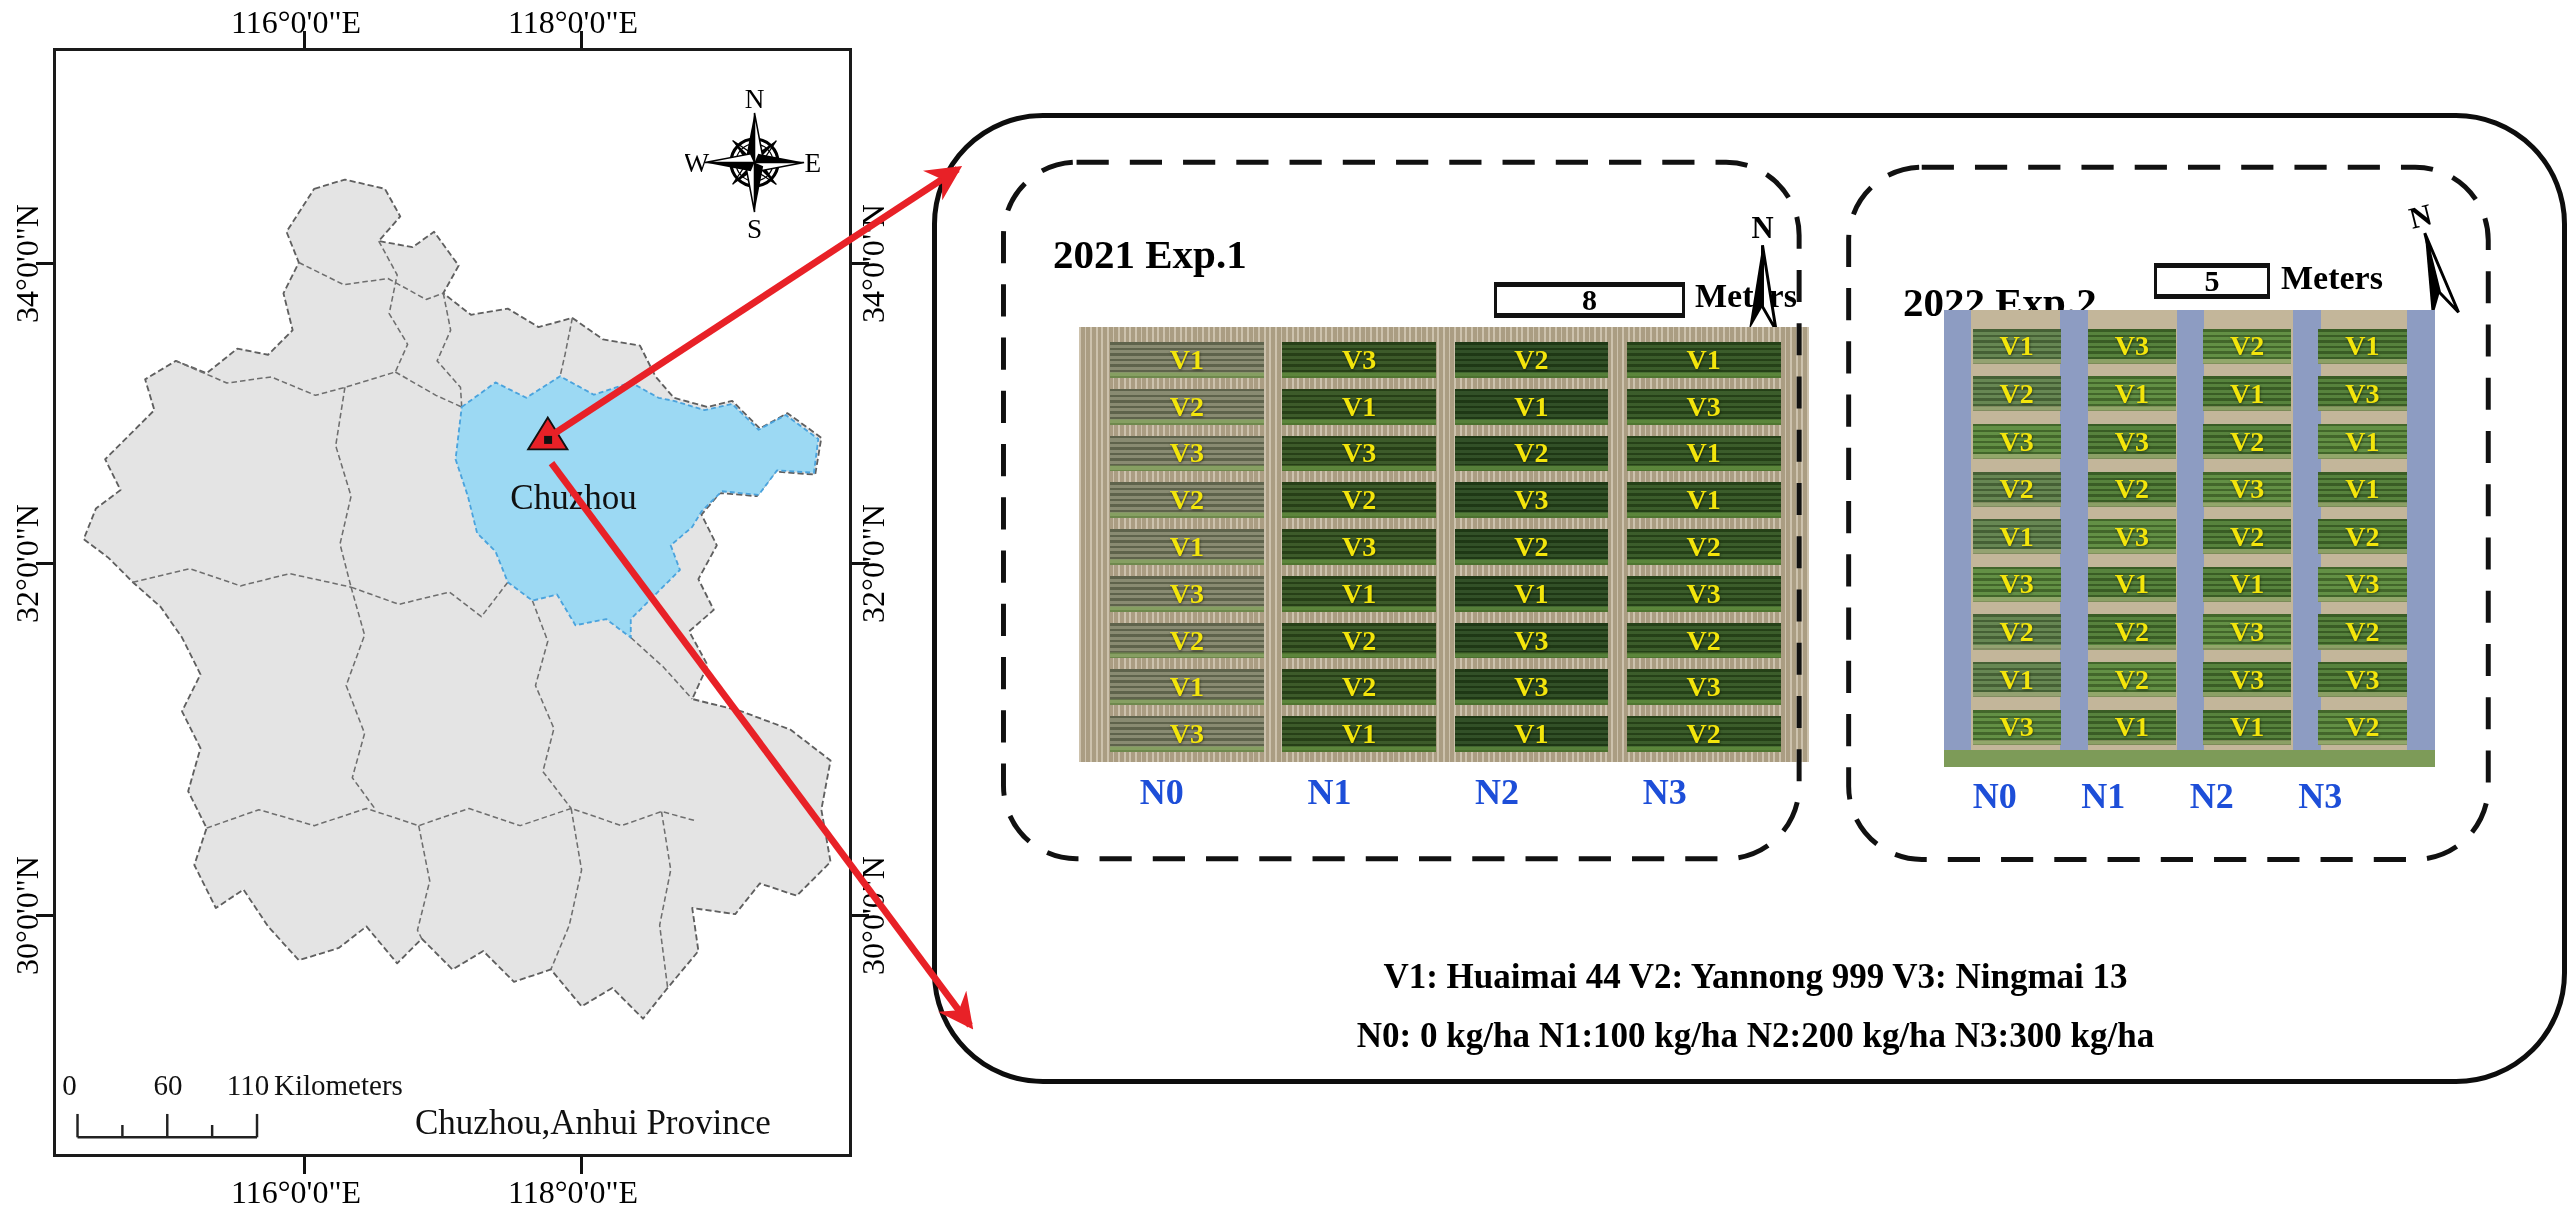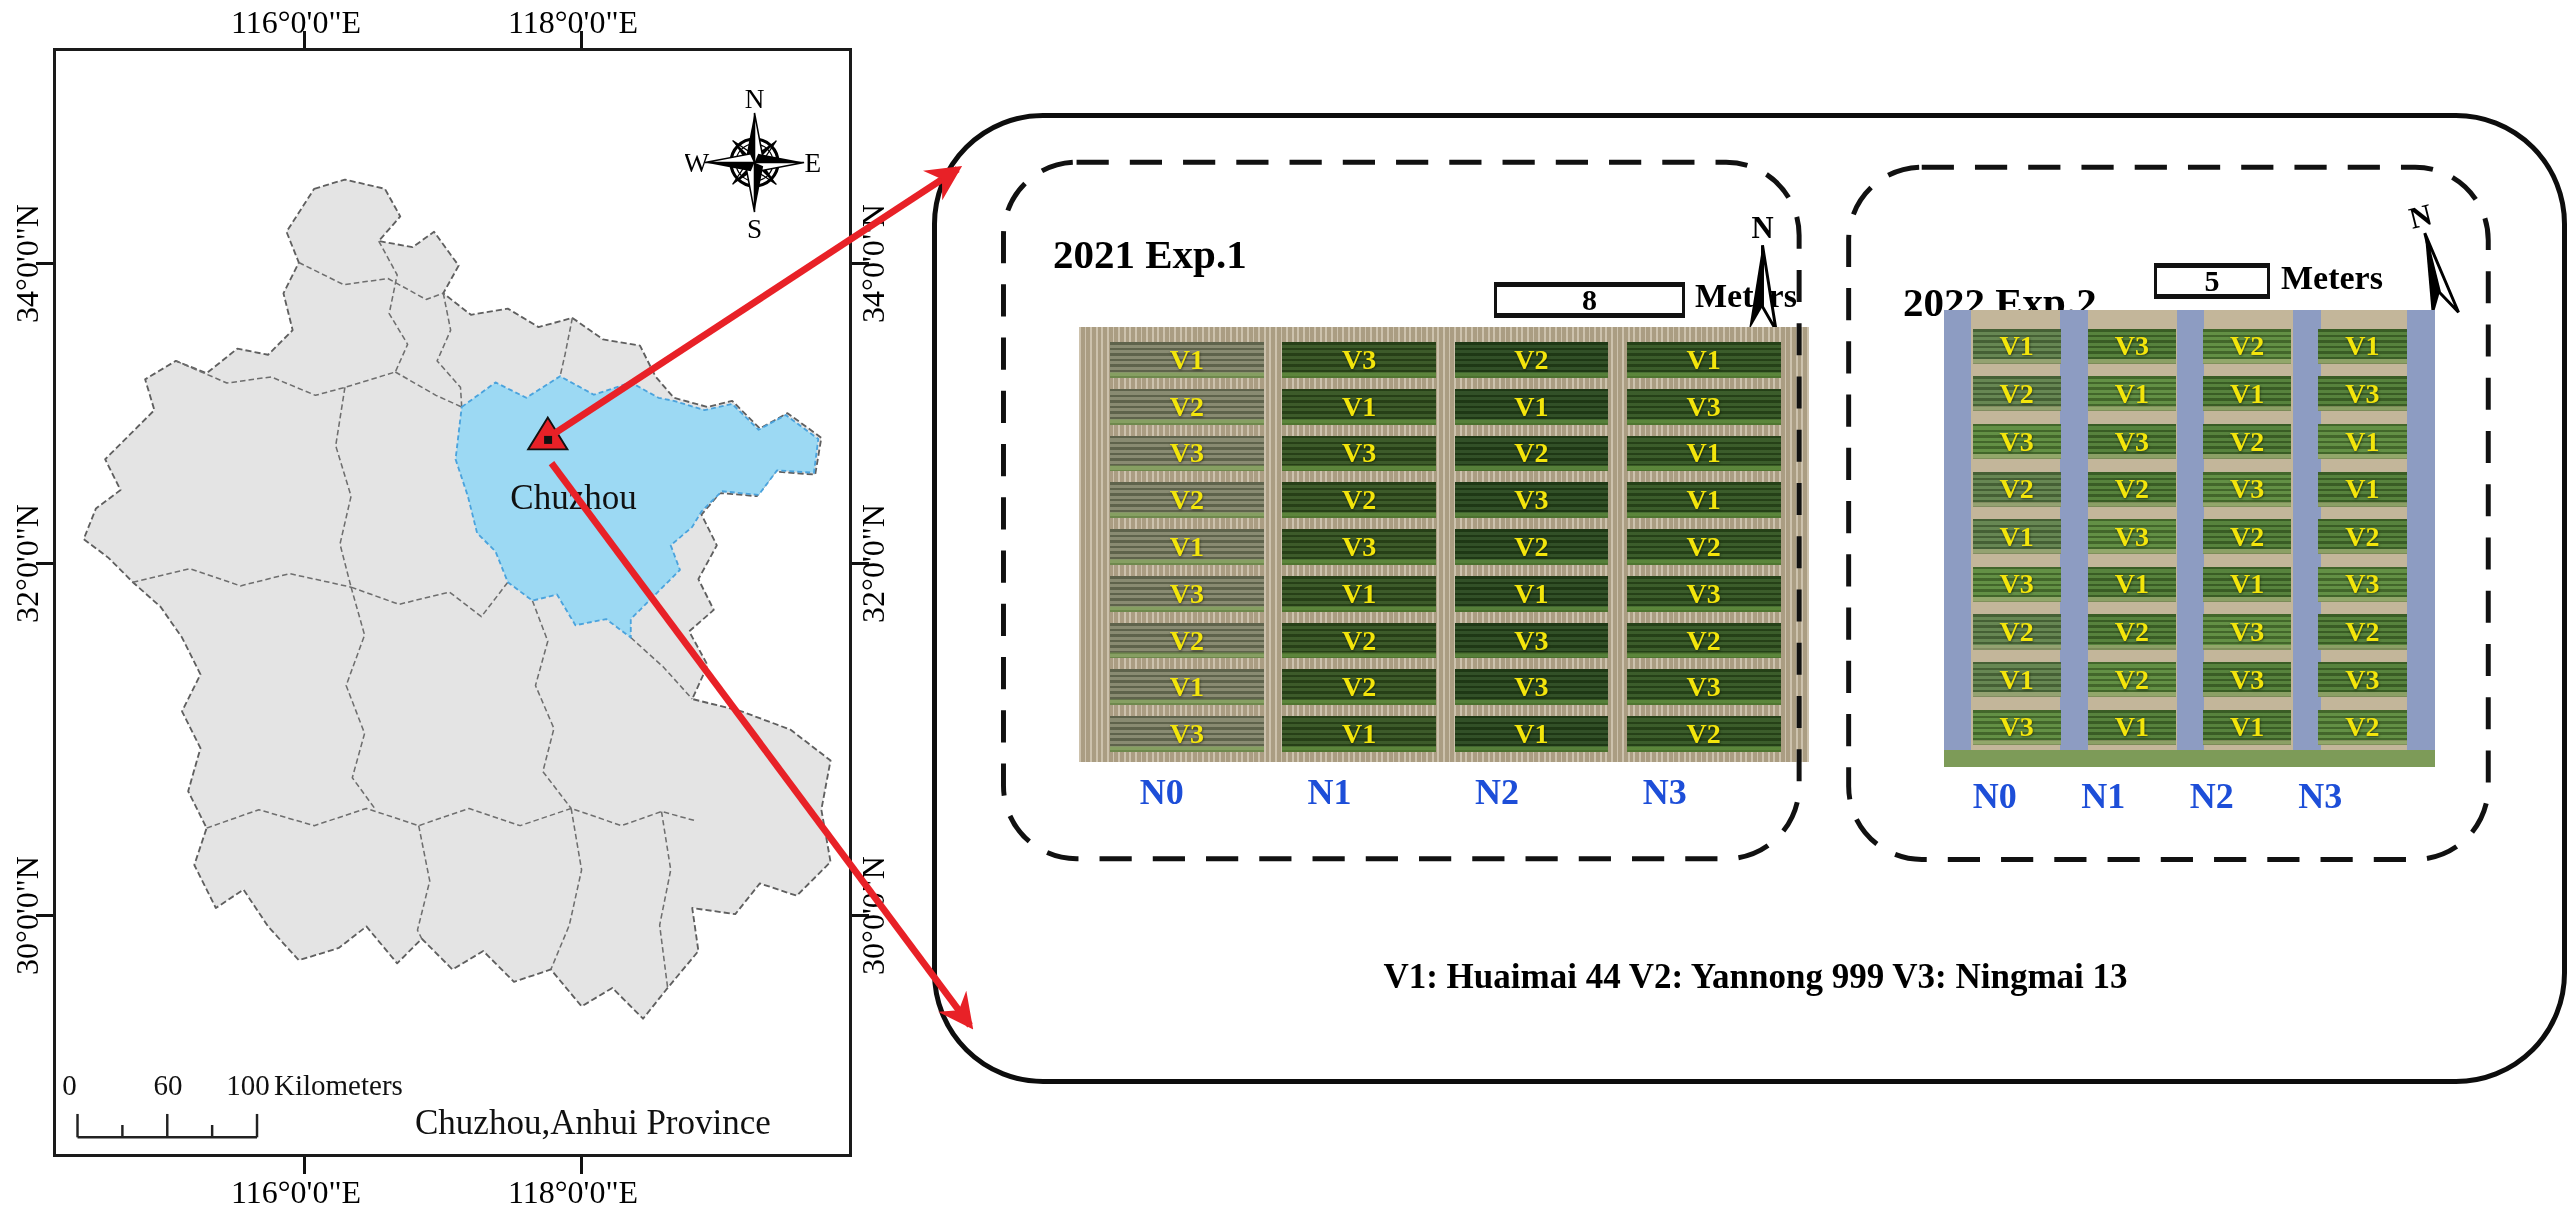--- a/index.html
+++ b/index.html
@@ -175,21 +175,21 @@
       <text x="112" y="42" text-anchor="middle" font-size="44">N</text>
       <text x="112" y="252" text-anchor="middle" font-size="44">S</text>
       <text x="18" y="146" text-anchor="middle" font-size="44">W</text>
       <text x="206" y="146" text-anchor="middle" font-size="44">E</text>
     </svg>
 
     <div class="chuzhou-label">Chuzhou</div>
     <div class="map-caption">Chuzhou,Anhui Province</div>
     <span class="sb-num" style="left:0.6px;  width:26px;">0</span>
     <span class="sb-num" style="left:92px;width:40px;">60</span>
-    <span class="sb-num" style="left:166px;width:52px;">100</span>
+    <span class="sb-num" style="left:166px;width:52px;">110</span>
     <span class="sb-unit">Kilometers</span>
   </div>
 
   <div class="tick h" style="left:303px; top:31px;"></div>
   <div class="tick h" style="left:580px; top:31px;"></div>
   <div class="tick h" style="left:303px; top:1157px;"></div>
   <div class="tick h" style="left:580px; top:1157px;"></div>
   <div class="tick v" style="left:36px; top:262px;"></div>
   <div class="tick v" style="left:36px; top:562px;"></div>
   <div class="tick v" style="left:36px; top:914px;"></div>
@@ -458,20 +458,21 @@
       </div>
     </div>
   <div class="col-labels f2">
       <div>N0</div>
       <div>N1</div>
       <div>N2</div>
       <div>N3</div>
     </div>
 
   <div class="legend-line" style="top:957px;">V1: Huaimai 44   V2: Yannong 999   V3: Ningmai 13</div>
+  <div class="legend-line" style="top:1016px;">N0: 0 kg/ha   N1:100 kg/ha   N2:200 kg/ha   N3:300 kg/ha</div>
 
   <svg class="overlay" viewBox="0 0 4159 1951">
     <defs>
       <marker id="ah" viewBox="0 0 10 10" refX="8.5" refY="5" markerWidth="5.2" markerHeight="5.2" orient="auto">
         <path d="M0,0 L10,5 L0,10 L3.2,5 z" style="fill:var(--red);"></path>
       </marker>
     </defs>
     <rect x="1620" y="262" width="1285" height="1125" rx="118" style="fill:none; stroke:#111; stroke-width:8; stroke-dasharray:52 34;"></rect>
     <rect x="2985" y="270" width="1033" height="1118" rx="118" style="fill:none; stroke:#111; stroke-width:8; stroke-dasharray:52 34;"></rect>
     <line x1="895" y1="700" x2="1546" y2="273" style="stroke:var(--red); stroke-width:11;" marker-end="url(#ah)"></line>

